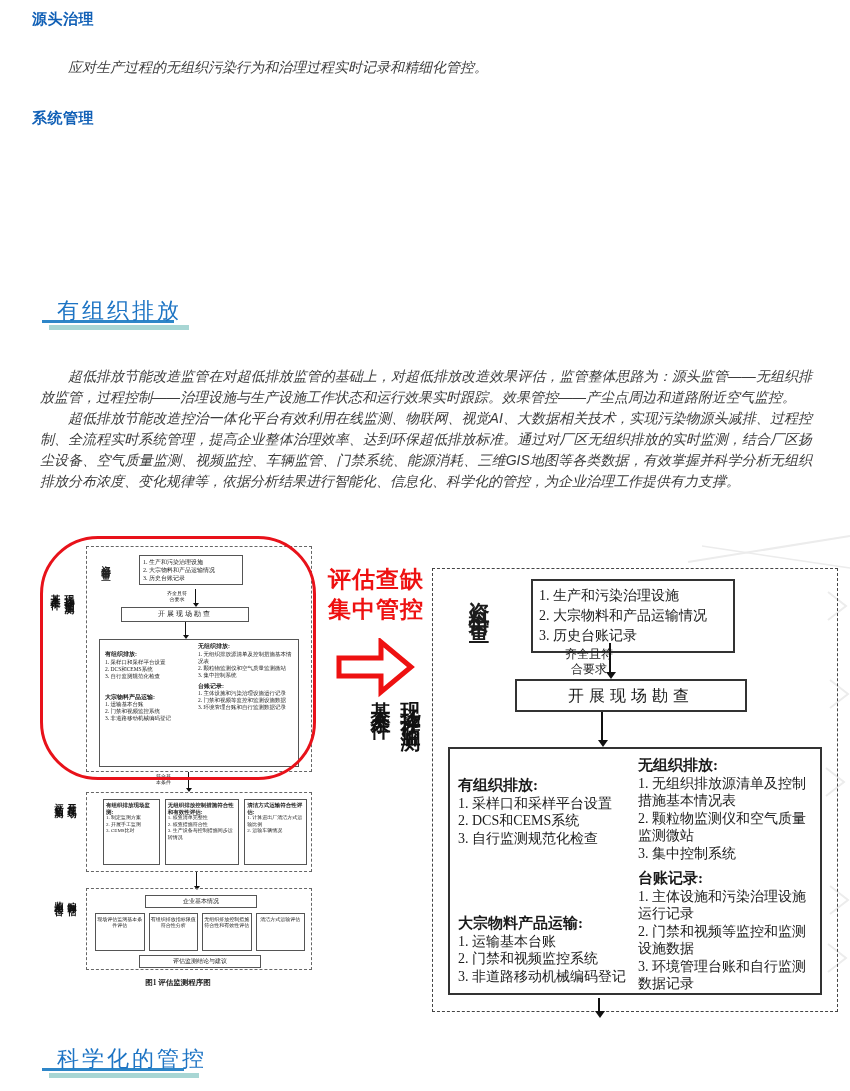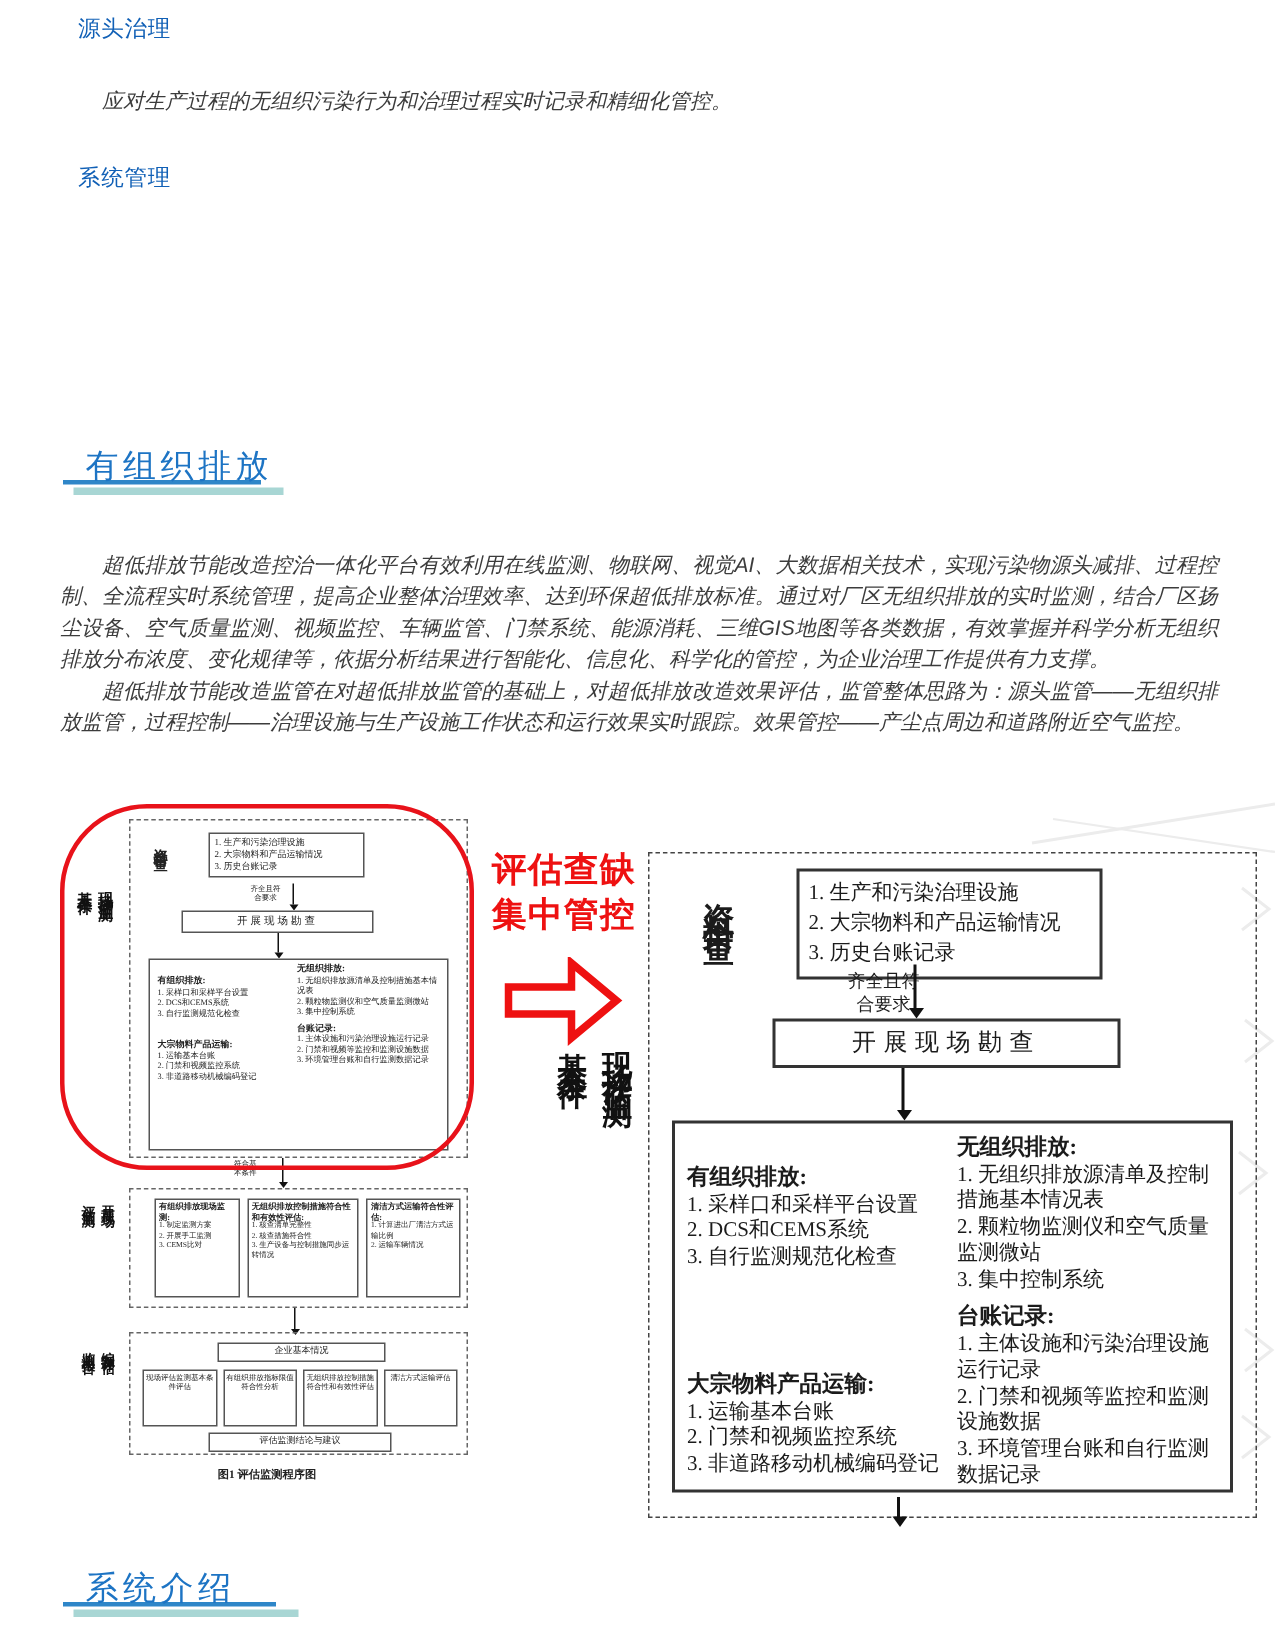--- a/index.html
+++ b/index.html
@@ -3,21 +3,21 @@
 <meta charset="utf-8">
 <style>
   * { margin:0; padding:0; box-sizing:border-box; }
   html,body { background:#fff; }
   .page {
     position:relative; width:850px; height:1091px; background:#fff;
     overflow:hidden; color:#3a3a3a;
     font-family:"Liberation Sans", sans-serif;
   }
   
-  .h-small { position:absolute; left:52px; font-size:15px; font-weight:normal; color:#1160B6; letter-spacing:0.5px; }
+  .h-small { position:absolute; left:32px; font-size:15px; font-weight:bold; color:#1160B6; letter-spacing:0.5px; }
   .body-p  { position:absolute; left:40px; width:772px; font-size:14px; line-height:22px; color:#3c3c3c; text-align:justify; }
   .body-p p { text-indent:2em;font-style:italic; }
   .h-big { position:absolute; left:39px; top:223px; font-size:31px; font-weight:bold; color:#1356A8; letter-spacing:2px; }
 
   
   .sec-h { position:absolute; left:40px; height:40px; }
   .sec-h .txt { position:absolute; left:17px; top:0; font-size:22px; color:#1D74C4; letter-spacing:3px; white-space:nowrap; }
   .sec-h .blue-line { position:absolute; left:2px; top:24px; height:3px; background:#2E86C8; }
   .sec-h .teal-line { position:absolute; left:9px; top:29px; height:5px; background:#A8D6D4; }
 
@@ -105,22 +105,22 @@
   <div class="h-small" style="top:109px">系统管理</div>
 
 
   <div class="sec-h" style="top:296px">
     <div class="blue-line" style="width:132px"></div>
     <div class="teal-line" style="width:140px"></div>
     <div class="txt">有组织排放</div>
   </div>
 
   <div class="body-p" style="top:366px; line-height:21px">
+    <p>超低排放节能改造监管在对超低排放监管的基础上，对超低排放改造效果评估，监管整体思路为：源头监管——无组织排放监管，过程控制——治理设施与生产设施工作状态和运行效果实时跟踪。效果管控——产尘点周边和道路附近空气监控。</p>
     <p>超低排放节能改造控治一体化平台有效利用在线监测、物联网、视觉AI、大数据相关技术，实现污染物源头减排、过程控制、全流程实时系统管理，提高企业整体治理效率、达到环保超低排放标准。通过对厂区无组织排放的实时监测，结合厂区扬尘设备、空气质量监测、视频监控、车辆监管、门禁系统、能源消耗、三维GIS地图等各类数据，有效掌握并科学分析无组织排放分布浓度、变化规律等，依据分析结果进行智能化、信息化、科学化的管控，为企业治理工作提供有力支撑。</p>
-    <p>超低排放节能改造监管在对超低排放监管的基础上，对超低排放改造效果评估，监管整体思路为：源头监管——无组织排放监管，过程控制——治理设施与生产设施工作状态和运行效果实时跟踪。效果管控——产尘点周边和道路附近空气监控。</p>
   </div>
 
   <div class="diagram">
 
     <svg class="wm" width="850" height="505">
       <line x1="688" y1="32" x2="850" y2="6" stroke="#ececec" stroke-width="2"></line>
       <line x1="702" y1="16" x2="850" y2="38" stroke="#ececec" stroke-width="1.5"></line>
       <polyline points="828,62 846,76 828,90" fill="none" stroke="#ececec" stroke-width="2"></polyline>
       <polyline points="830,150 848,164 830,178" fill="none" stroke="#ececec" stroke-width="2"></polyline>
       <polyline points="826,238 844,252 826,266" fill="none" stroke="#ececec" stroke-width="2"></polyline>
@@ -291,16 +291,16 @@
         </div>
       </div>
     </div>
 
     <div class="r-arrow" style="left:598px; top:468px; height:14px"></div>
   </div>
 
   <div class="sec-h" style="top:1044px">
     <div class="blue-line" style="width:142px"></div>
     <div class="teal-line" style="width:150px"></div>
-    <div class="txt">系统介绍</div>
+    <div class="txt">科学化的管控</div>
   </div>
 
 </div>
 
 </body></html>

